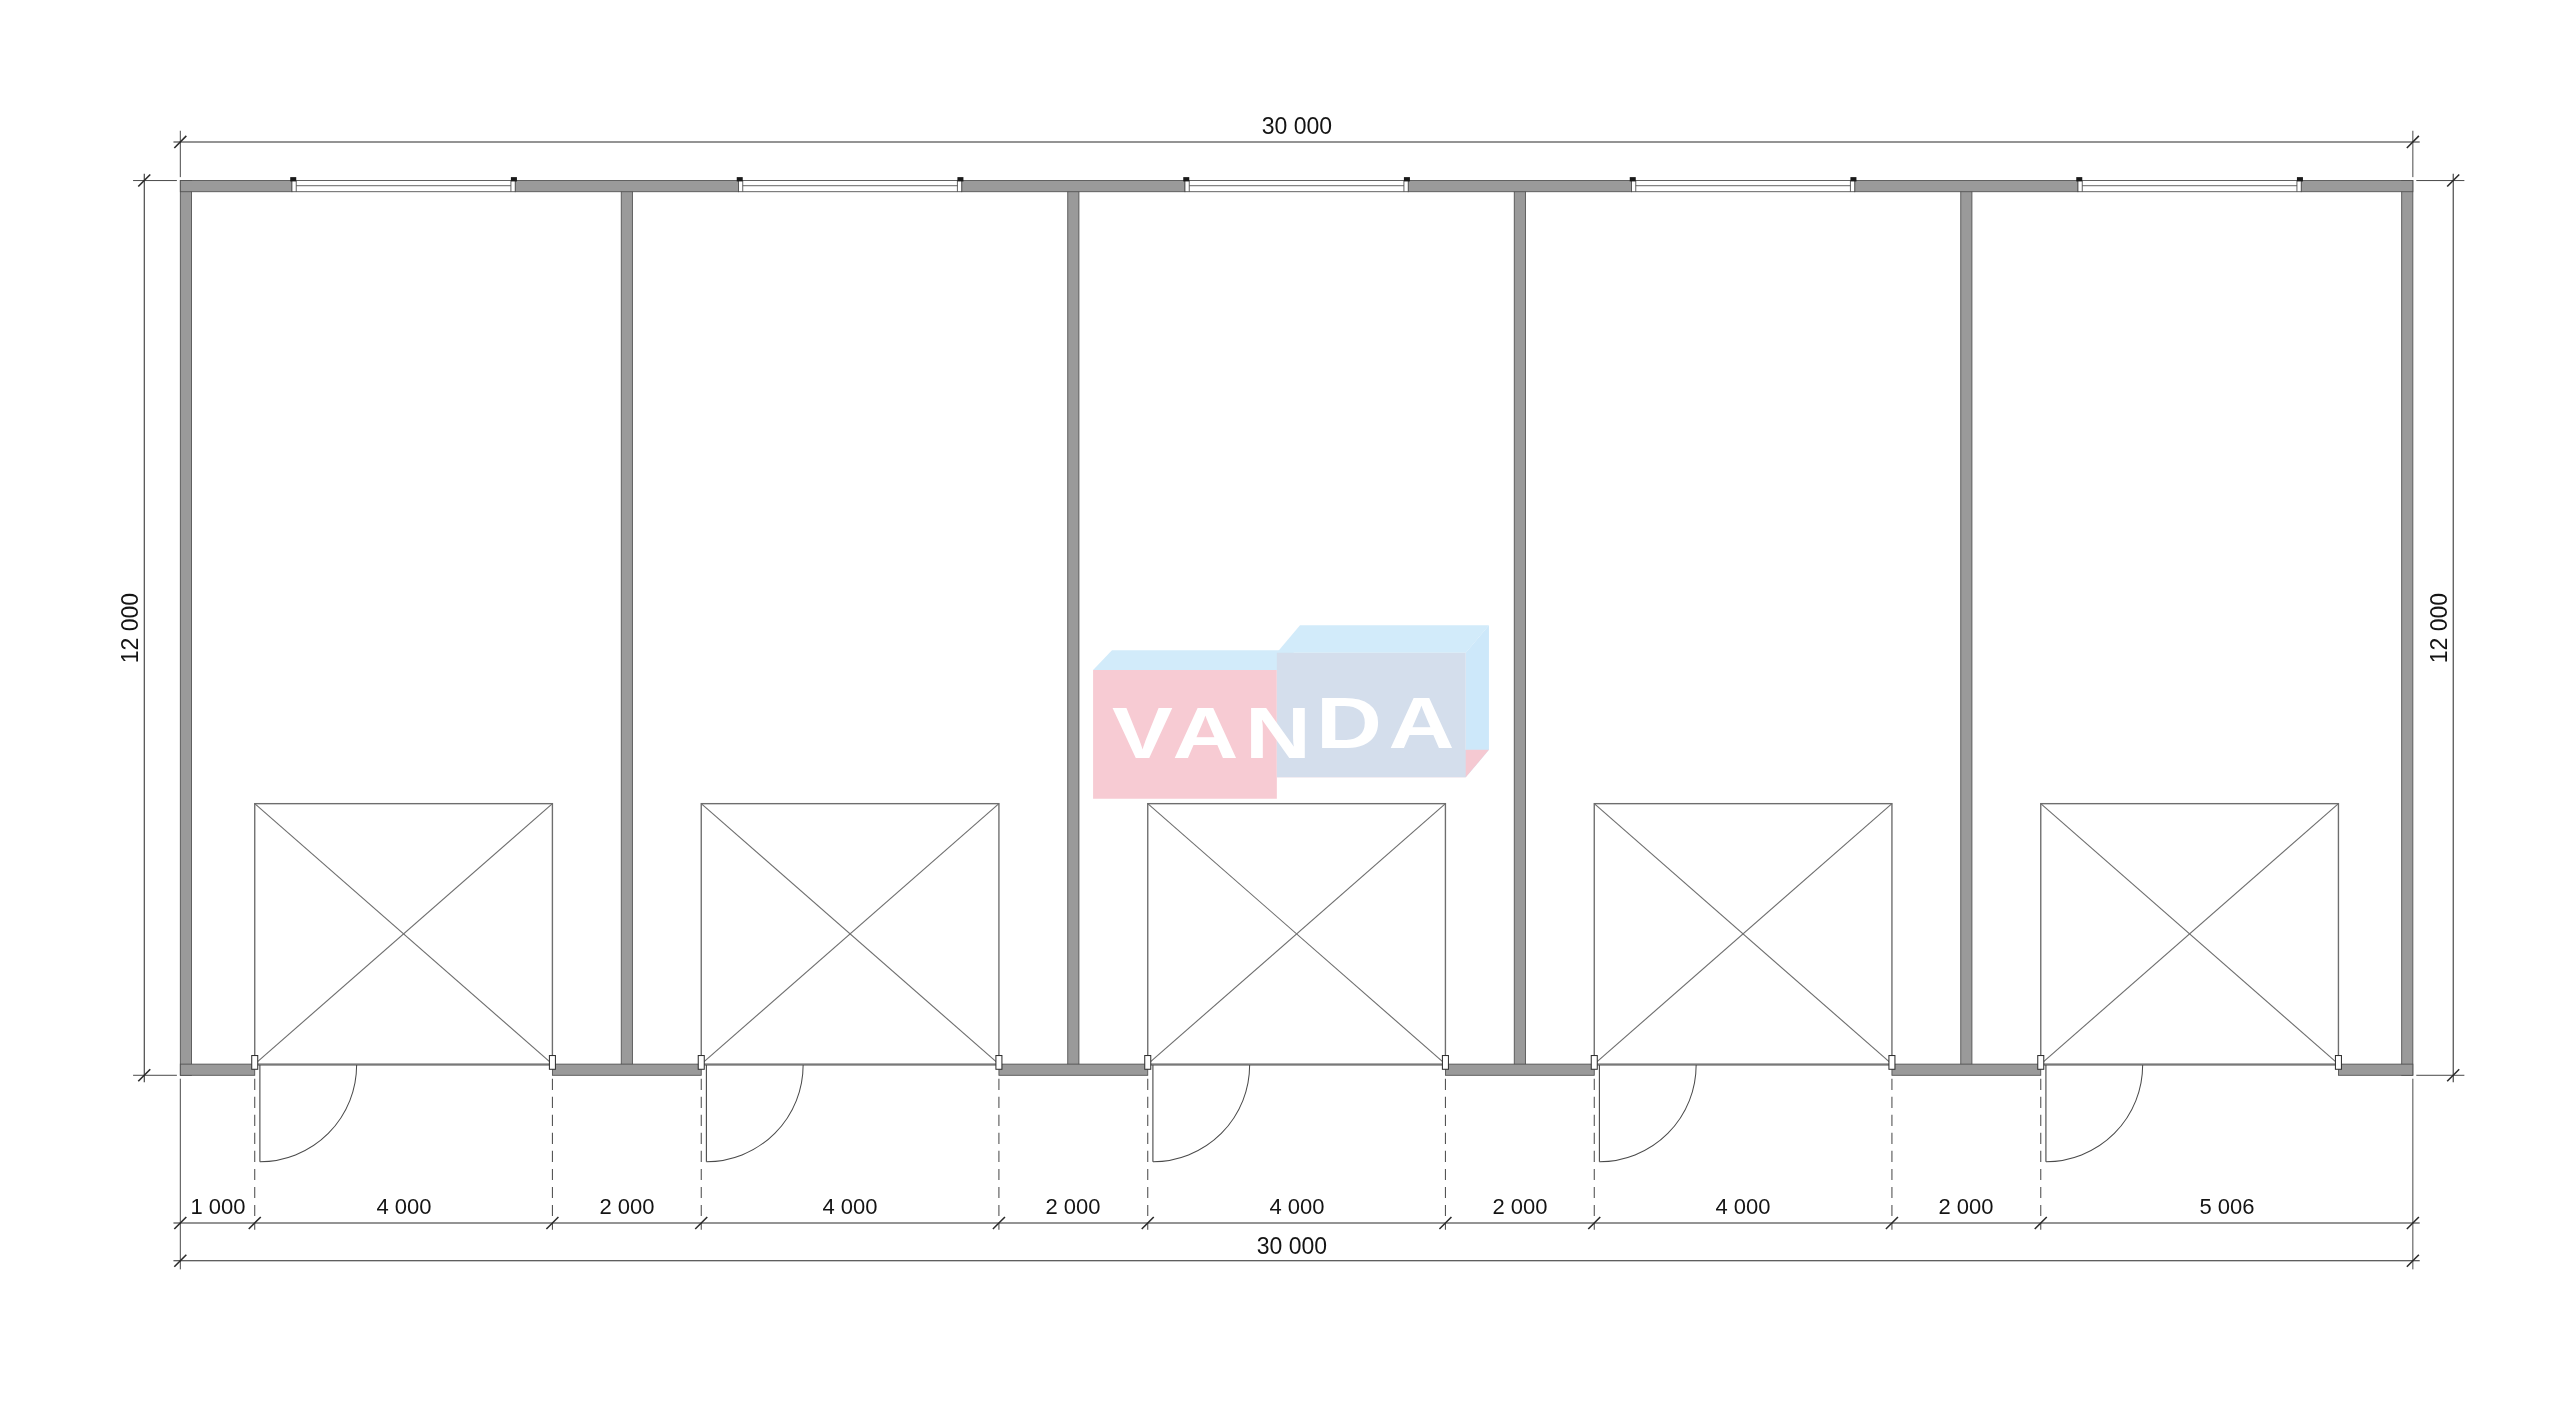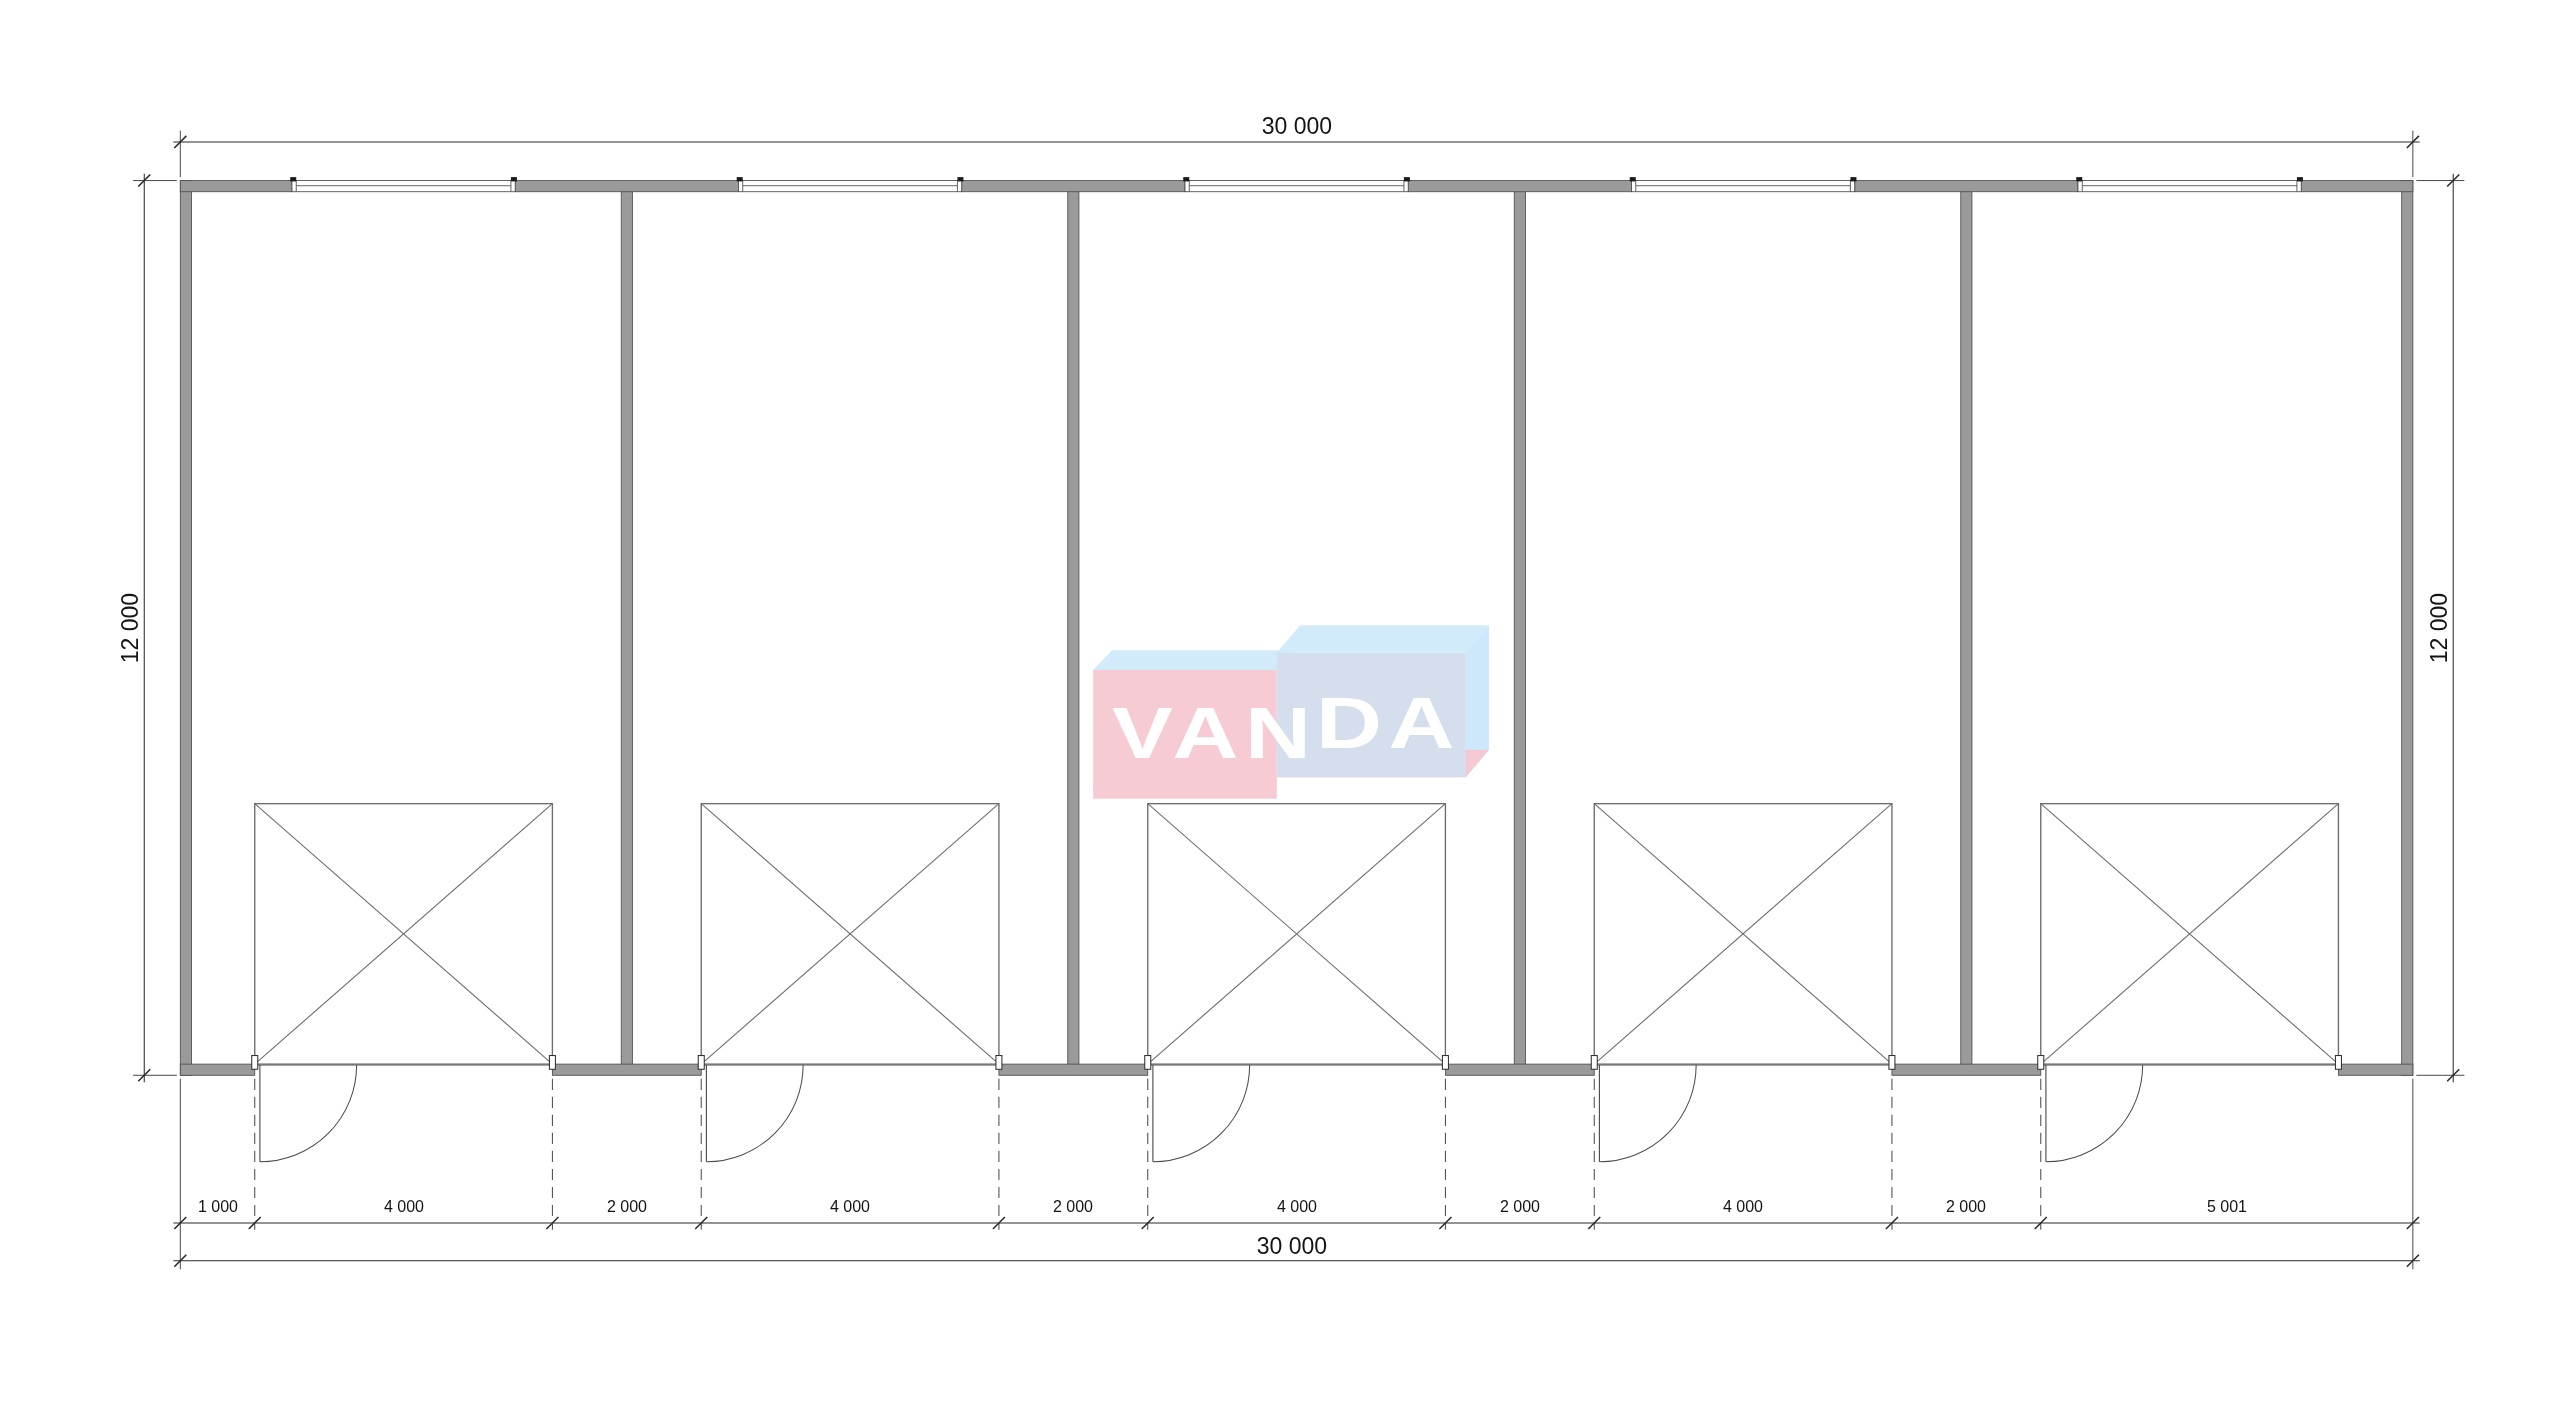--- a/index.html
+++ b/index.html
@@ -14,21 +14,21 @@
   .dim-label{
     position:absolute;
     font-size:23px;line-height:24px;
     color:#141414;
     text-align:center;
     white-space:nowrap;
   }
   .dim-label.vertical{transform:rotate(-90deg);}
   .seg-label{
     position:absolute;
-    font-size:16px;line-height:23px;
+    font-size:22px;line-height:23px;
     color:#141414;
     text-align:center;
     white-space:nowrap;
     transform:translateX(-50%);
   }
   .logo-letters{
     position:absolute;
     color:#ffffff;
     font-weight:bold;
     font-size:73px;line-height:73px;
@@ -242,16 +242,16 @@
   <div id="segment-labels">
       <div class="seg-label" style="left: 218px; top: 1195px;">1 000</div>
       <div class="seg-label" style="left: 404px; top: 1195px;">4 000</div>
       <div class="seg-label" style="left: 627px; top: 1195px;">2 000</div>
       <div class="seg-label" style="left: 850px; top: 1195px;">4 000</div>
       <div class="seg-label" style="left: 1073px; top: 1195px;">2 000</div>
       <div class="seg-label" style="left: 1297px; top: 1195px;">4 000</div>
       <div class="seg-label" style="left: 1520px; top: 1195px;">2 000</div>
       <div class="seg-label" style="left: 1743px; top: 1195px;">4 000</div>
       <div class="seg-label" style="left: 1966px; top: 1195px;">2 000</div>
-      <div class="seg-label" style="left: 2227px; top: 1195px;">5 001</div>
+      <div class="seg-label" style="left: 2227px; top: 1195px;">5 006</div>
     </div>
 </div>
 
 
 </body></html>

